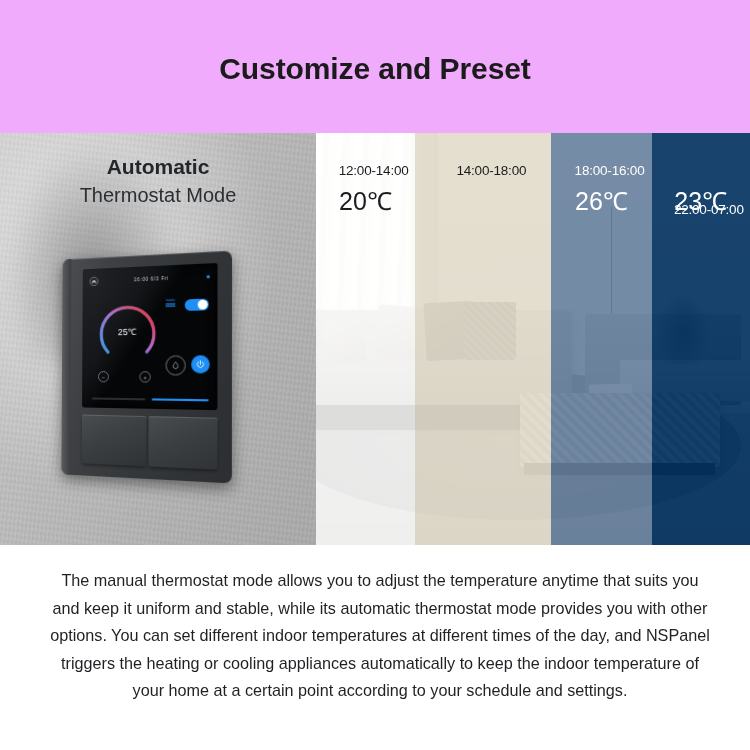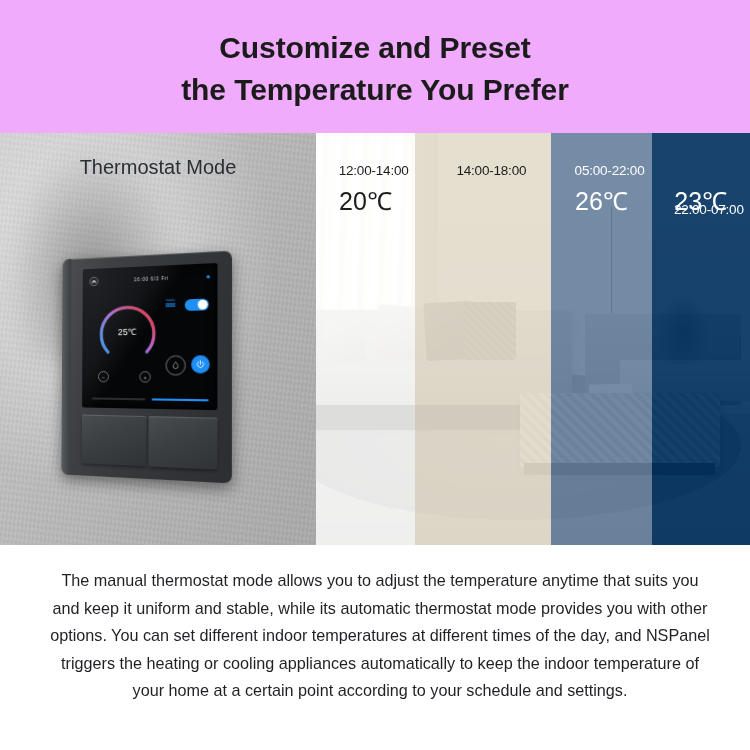--- a/index.html
+++ b/index.html
@@ -321,30 +321,30 @@
     color: #1f2124;
     text-align: center;
     max-width: 660px;
   }
 </style>
 </head>
 <body>
 
 <div class="header">
   <div class="line">Customize and Preset</div>
-  <div class="line">the Temperature You Prefer</div>
 </div>
 
 <div class="band">
 
   <div class="wall" style="--wall: #b9b9b9;">
     <div class="wall-texture"></div>
   </div>
 
   <div class="wall-label">
+    <div class="l1">Automatic</div>
     <div class="l2">Thermostat Mode</div>
   </div>
 
   <div class="device-shadow"></div>
 
   <div class="device">
     <div class="device-body">
       <div class="device-edge"></div>
 
       <div class="screen">
@@ -438,21 +438,21 @@
 
     <div class="tints" id="tint-columns">
         <div class="tint" style="width: 108px; background: rgba(255, 255, 255, 0.84);">
           <div class="t-time" style="color: rgb(28, 28, 28);">12:00-14:00</div>
           <div class="t-temp" style="color: rgb(28, 28, 28);">20℃</div>
         </div>
         <div class="tint" style="width: 110px; background: rgba(226, 221, 204, 0.9); padding-left: 35px;">
           <div class="t-time" style="color: rgb(28, 28, 28);">14:00-18:00</div>
         </div>
         <div class="tint" style="width: 109px; background: rgba(99, 125, 156, 0.88);">
-          <div class="t-time" style="color: rgb(255, 255, 255);">05:00-22:00</div>
+          <div class="t-time" style="color: rgb(255, 255, 255);">18:00-16:00</div>
           <div class="t-temp" style="color: rgb(255, 255, 255);">26℃</div>
         </div>
         <div class="tint" style="width: 107px; background: rgba(0, 48, 94, 0.9);">
           <div class="t-time" style="color: rgb(255, 255, 255); margin-top: 39px;">22:00-07:00</div>
           <div class="t-temp" style="color: rgb(255, 255, 255);">23℃</div>
         </div>
       </div>
   </div>
 </div>
 

